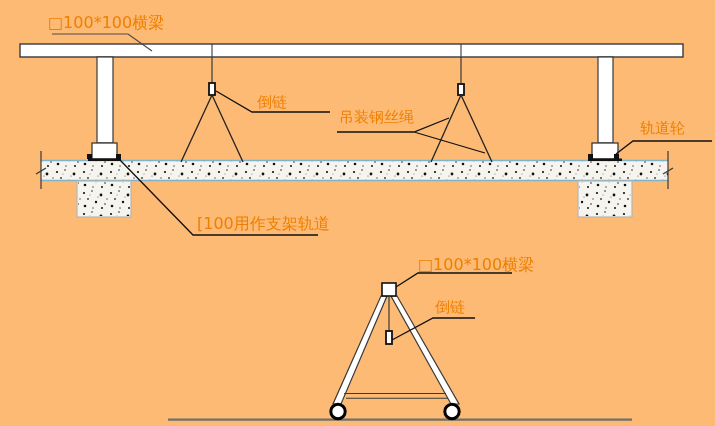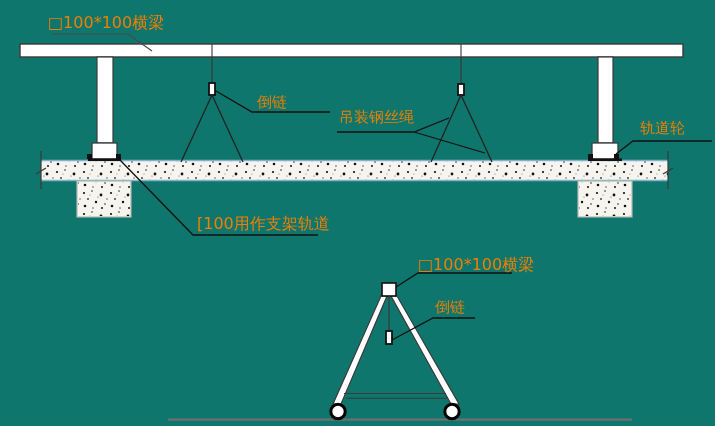--- a/index.html
+++ b/index.html
@@ -1,19 +1,19 @@
 <!DOCTYPE html>
 <html><head>
 <meta charset="utf-8">
 <style>
   html,body{margin:0;padding:0;background:#ffffff;}
   .stage{
     position:relative;
     width:715px;height:426px;
-    background:#0f766e;
+    background:#fdba74;
     font-family:"DejaVu Sans",sans-serif;
     overflow:hidden;
   }
   svg{display:block;}
   text{
     font-family:"DejaVu Sans","Liberation Sans",sans-serif;
   }
 </style>
 </head>
 <body>

